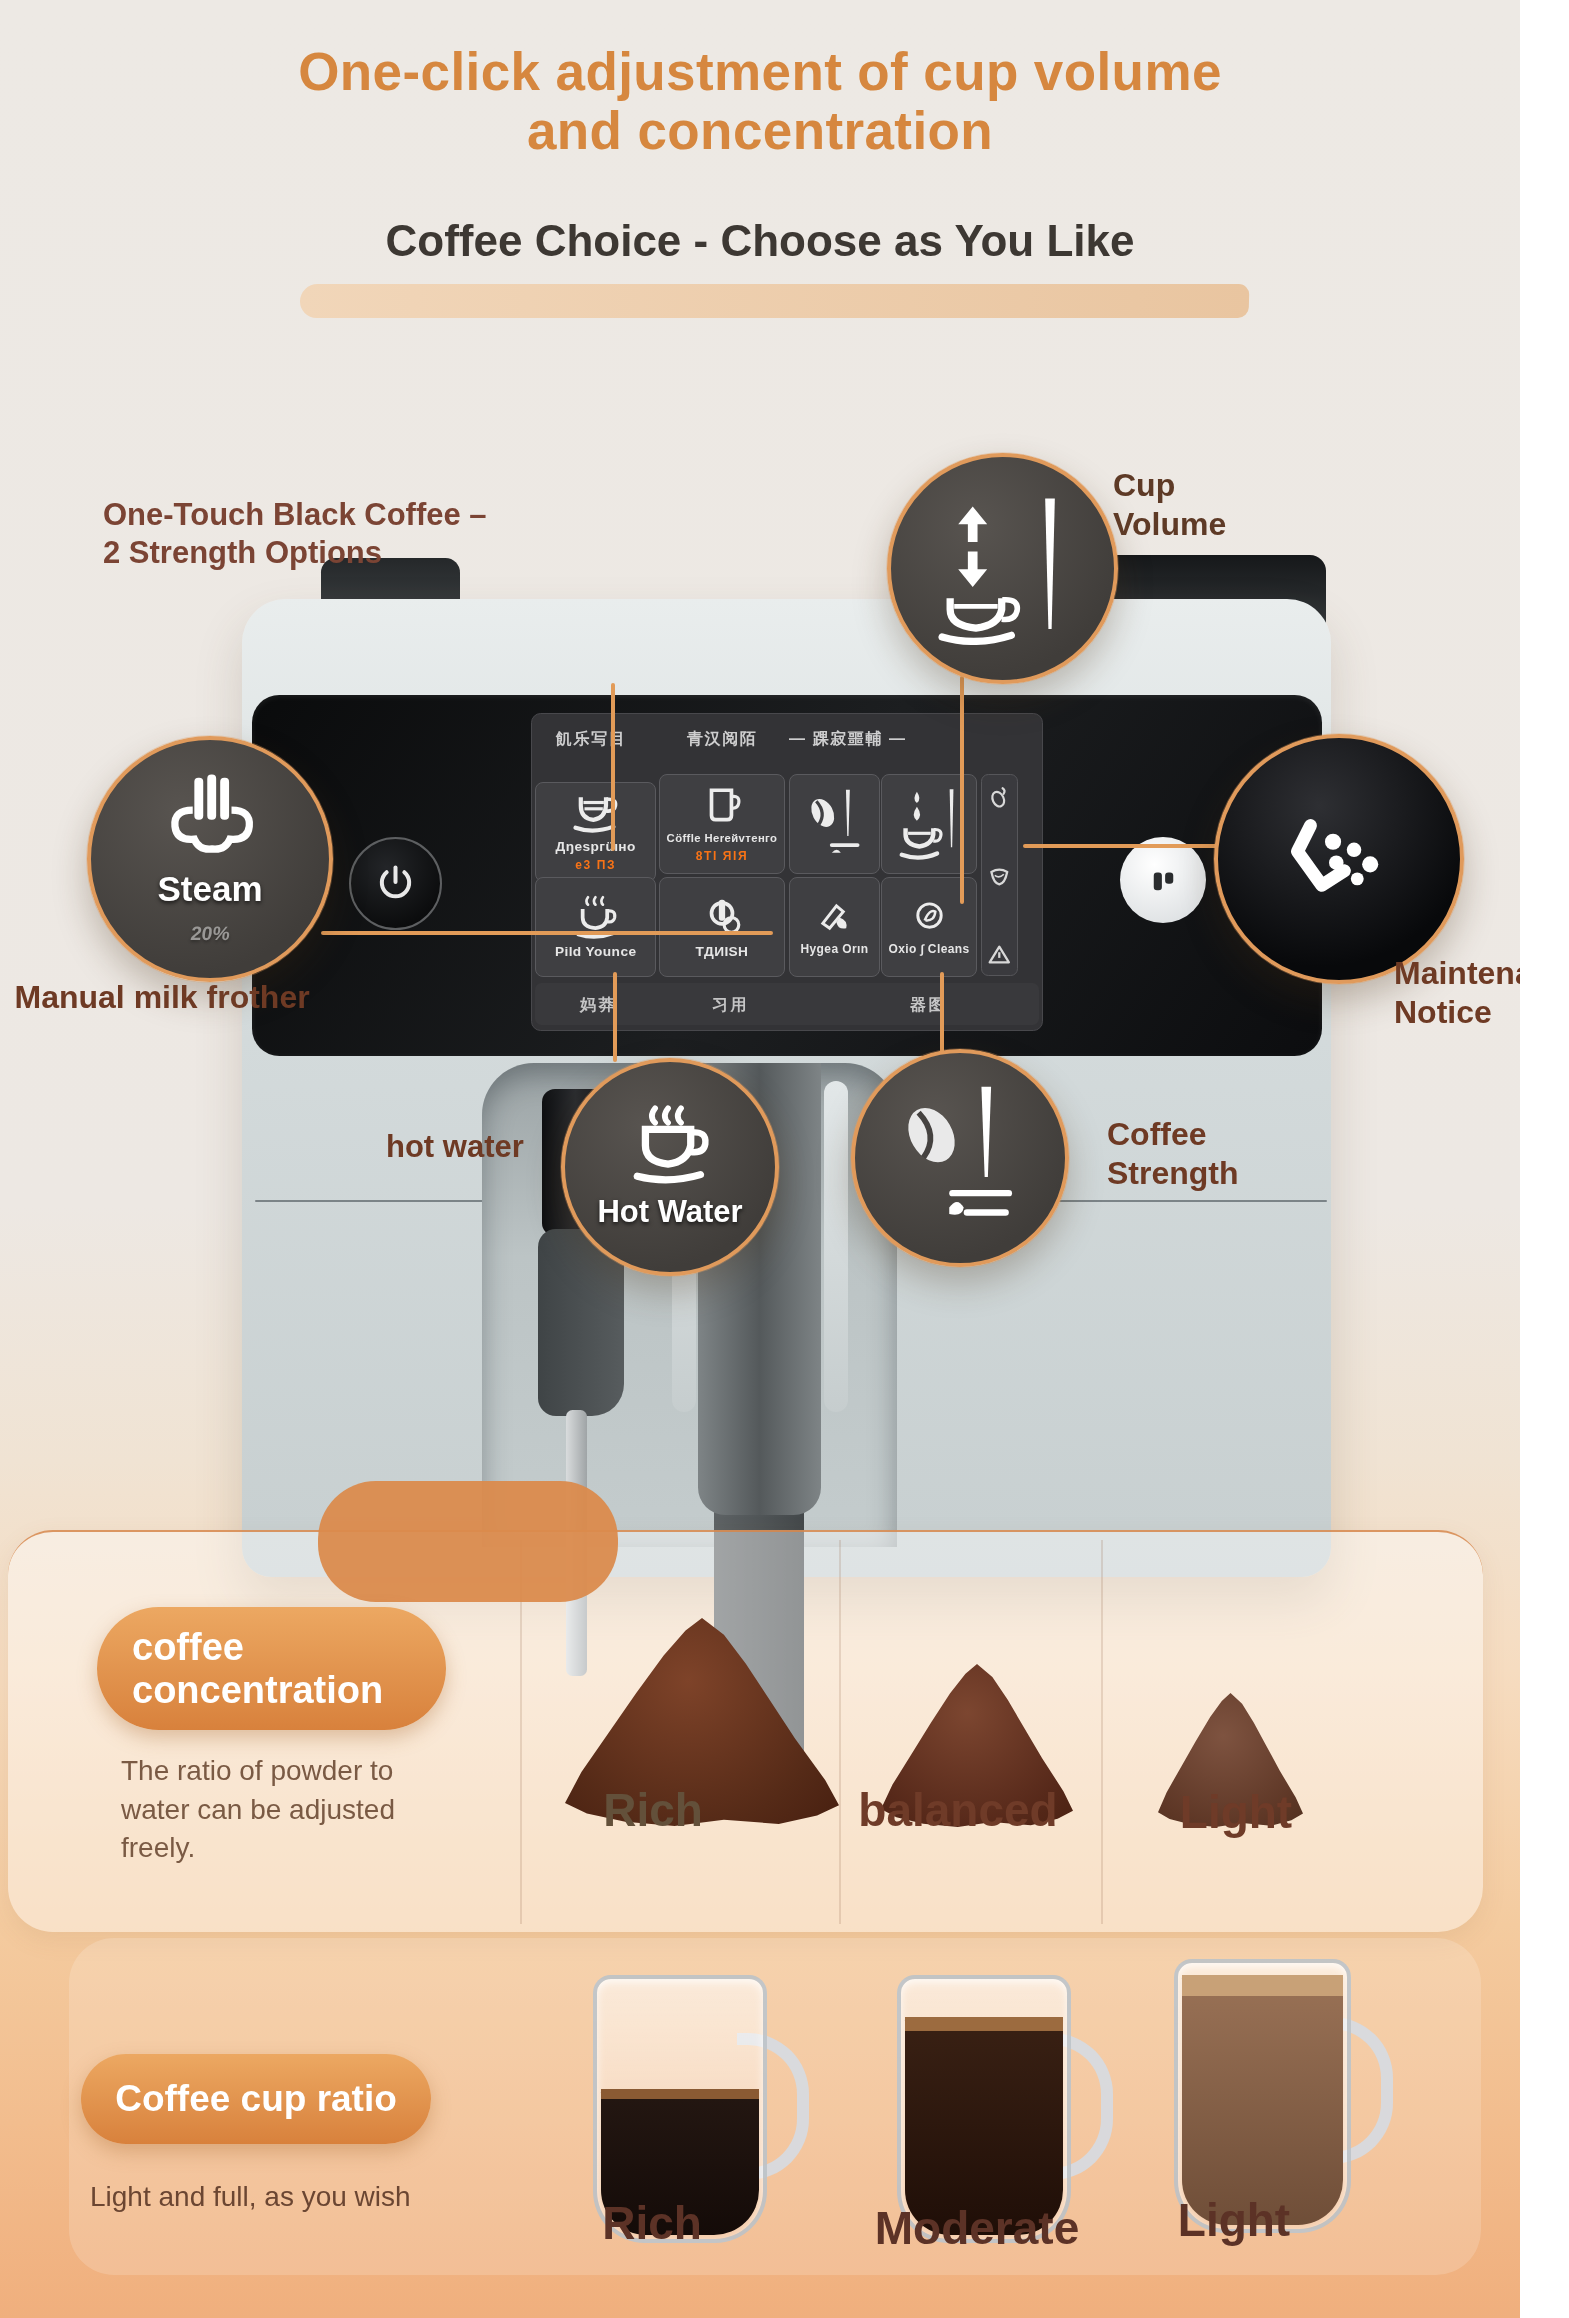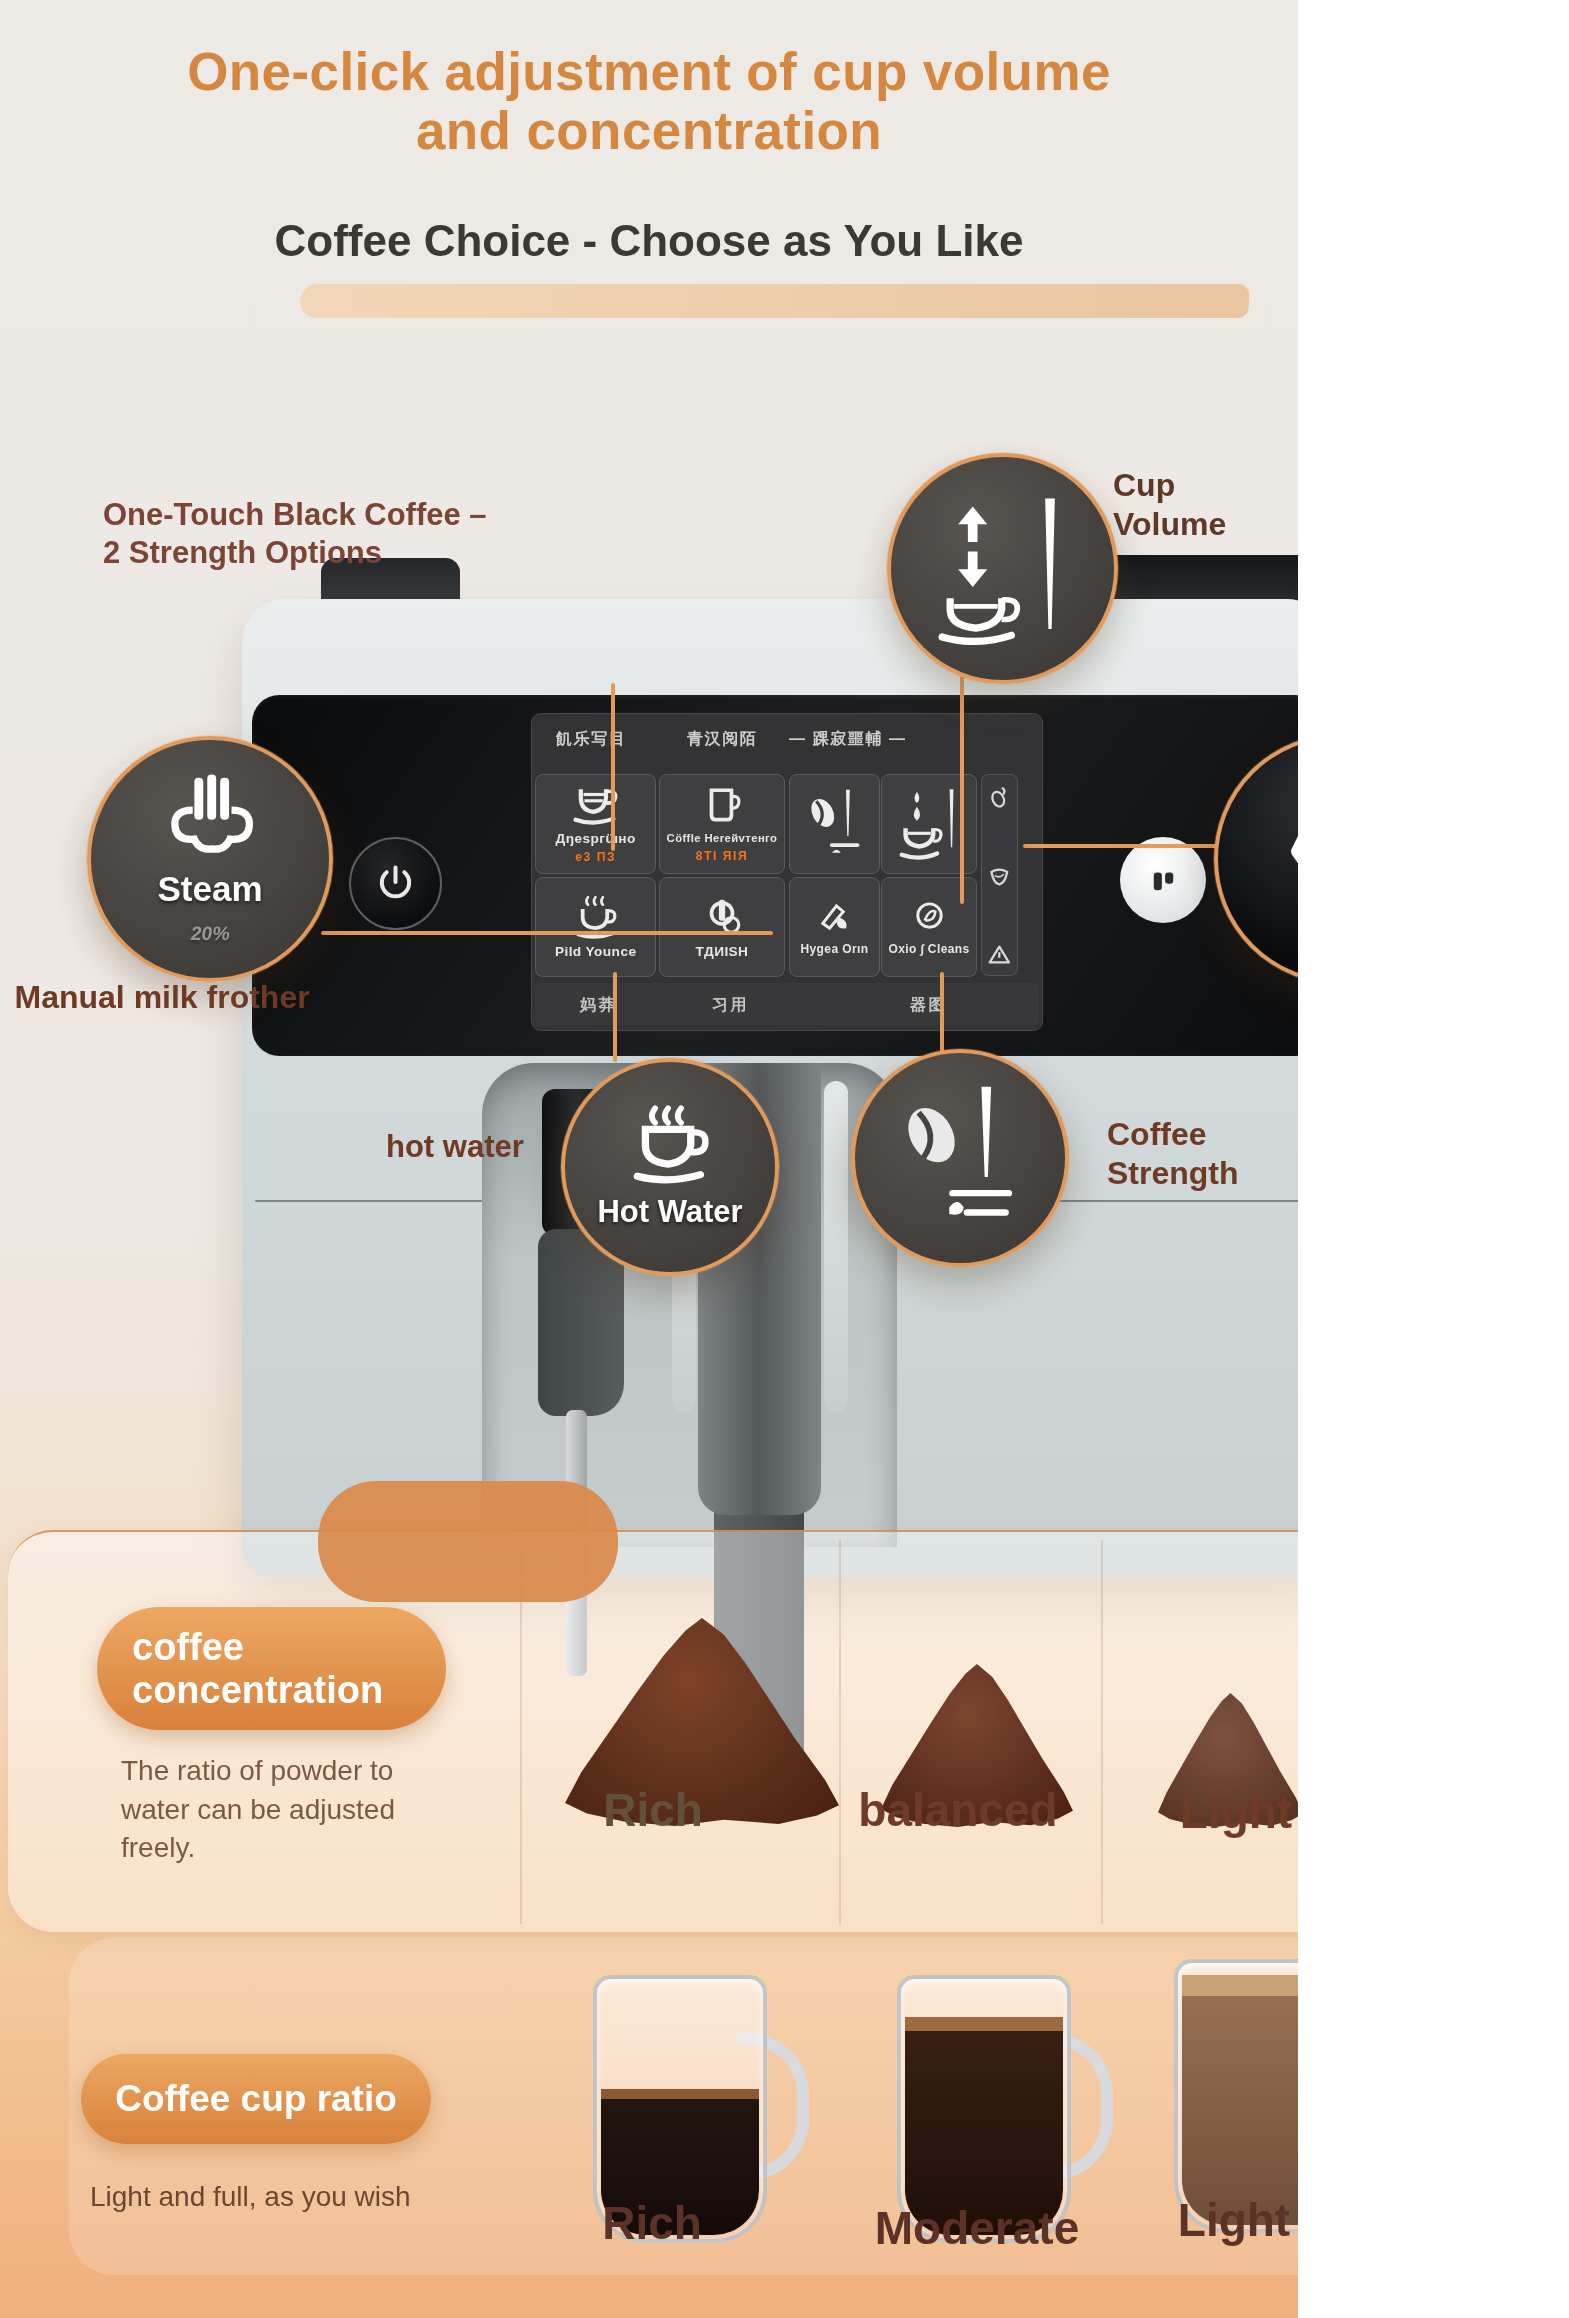--- a/index.html
+++ b/index.html
@@ -1,17 +1,17 @@
 <!DOCTYPE html>
 <html style="font-size:13px"><head>
 <meta charset="utf-8">
 <style>
   html,body{margin:0;padding:0;}
   body{font-family:"Liberation Sans",sans-serif;}
-  .scene{position:relative;width:1298px;height:2319px;overflow:hidden;
+  .scene{position:relative;width:1520px;height:2319px;overflow:hidden;
     background:linear-gradient(180deg,#EDE9E4 0%,#EDE8E3 52%,#F0E3D3 63%,#F6DCC0 72%,#F4CB9F 83%,#F0AF7D 100%);}
   
   .title{position:absolute;left:0;top:42px;width:100%;text-align:center;
     font-size:53px;font-weight:800;color:#D6873F;line-height:1.12;letter-spacing:0.4px;}
   .subtitle{position:absolute;left:0;top:216px;width:100%;text-align:center;
     font-size:44px;font-weight:800;color:#3D3833;}
   .subtitle-bar{position:absolute;left:300px;top:284px;width:949px;height:34px;
     background:linear-gradient(90deg,#F1D6B9,#E9C5A0);border-radius:18px 11.3px 11.3px 18px;transform:skewX(-1.5deg);}
   
   .machine{position:absolute;left:242px;top:599px;width:1089px;height:978px;z-index:1;
@@ -122,21 +122,21 @@
       <rect x="12" y="14" width="10" height="22" rx="4" fill="#2A2C2E"></rect>
       <rect x="26" y="14" width="10" height="14" rx="4" fill="#2A2C2E"></rect>
     </svg>
   </div>
 
   <div class="panel">
     <span class="ph" style="left:24px;top:14.5px;">飢乐写目</span>
     <span class="ph" style="left:155px;top:14.5px;">青汉阅陌</span>
     <span class="ph" style="left:257px;top:14.5px;">— 踝寂噩輔 —</span>
 
-    <div class="pbtn" style="left:3.2px;top:60px;width:119px;height:98px;">
+    <div class="pbtn" style="left:3.2px;top:68px;width:119px;height:98px;">
       <svg width="53" height="42" viewBox="0 0 100 80">
         <path d="M22 10 L22 26 Q22 50 46 53 Q68 50 70 26 L70 10" fill="none" stroke="#ECECEC" stroke-width="8"></path>
         <line x1="27" y1="20" x2="66" y2="20" stroke="#ECECEC" stroke-width="6"></line>
         <line x1="29" y1="32" x2="64" y2="32" stroke="#ECECEC" stroke-width="6"></line>
         <path d="M71 14 Q90 12 88 26 Q86 38 70 36" fill="none" stroke="#ECECEC" stroke-width="7"></path>
         <path d="M12 68 Q46 80 84 66" fill="none" stroke="#ECECEC" stroke-width="8" stroke-linecap="round"></path>
       </svg>
       <span class="bl">Дŋespгüıно</span>
       <span class="bs">е3  ПЗ</span>
     </div>

